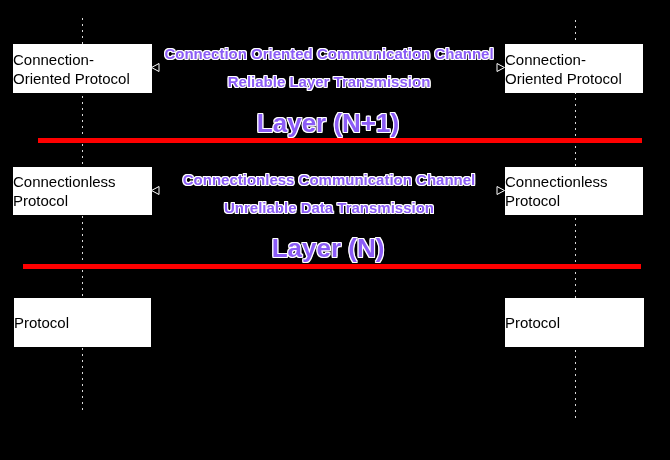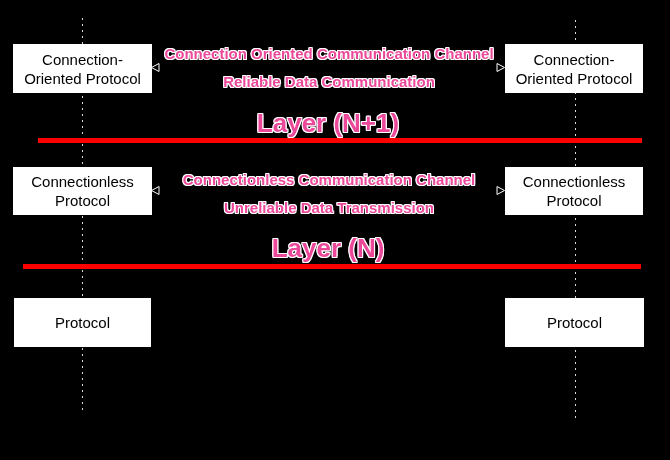--- a/index.html
+++ b/index.html
@@ -14,28 +14,28 @@
     position:absolute;
     width:1px;
     background:repeating-linear-gradient(to bottom,#d9d9d9 0 2px,transparent 2px 6px);
   }
   .proto-box{
     position:absolute;
     background:#ffffff;
     color:#000000;
     display:flex;
     flex-direction:column;
-    align-items:center;
+    align-items:flex-start;
     justify-content:center;
     text-align:center;
     font-size:15px;
     line-height:19px;
   }
   .outline-text{
-    color:#ec4899;
+    color:#8b5cf6;
     font-weight:bold;
     text-shadow:
       -1px -1px 0 #ffffff, 0 -1px 0 #ffffff, 1px -1px 0 #ffffff,
       -1px  0   0 #ffffff,                   1px  0   0 #ffffff,
       -1px  1px 0 #ffffff, 0  1px 0 #ffffff, 1px  1px 0 #ffffff;
   }
   .channel-text{
     position:absolute;
     text-align:center;
     font-size:15px;
@@ -72,21 +72,21 @@
     <span>Connection-</span>
     <span>Oriented Protocol</span>
   </div>
   <div class="proto-box" style="left:505px;top:44px;width:138px;height:49px;">
     <span>Connection-</span>
     <span>Oriented Protocol</span>
   </div>
 
   <div class="channel-text" style="left:155px;top:40px;width:348px;">
     <div class="outline-text">Connection Oriented Communication Channel</div>
-    <div class="outline-text">Reliable Data Communication</div>
+    <div class="outline-text">Reliable Layer Transmission</div>
   </div>
 
   <svg class="arrowhead" style="left:151px;top:63px;" viewBox="0 0 9 9">
     <polygon points="8,0.5 0.5,4.5 8,8.5" fill="#000000" stroke="#ffffff" stroke-width="1"></polygon>
   </svg>
   <svg class="arrowhead" style="left:496px;top:63px;" viewBox="0 0 9 9">
     <polygon points="1,0.5 8.5,4.5 1,8.5" fill="#000000" stroke="#ffffff" stroke-width="1"></polygon>
   </svg>
 
   <div class="layer-label outline-text" style="top:111px;">Layer (N+1)</div>

